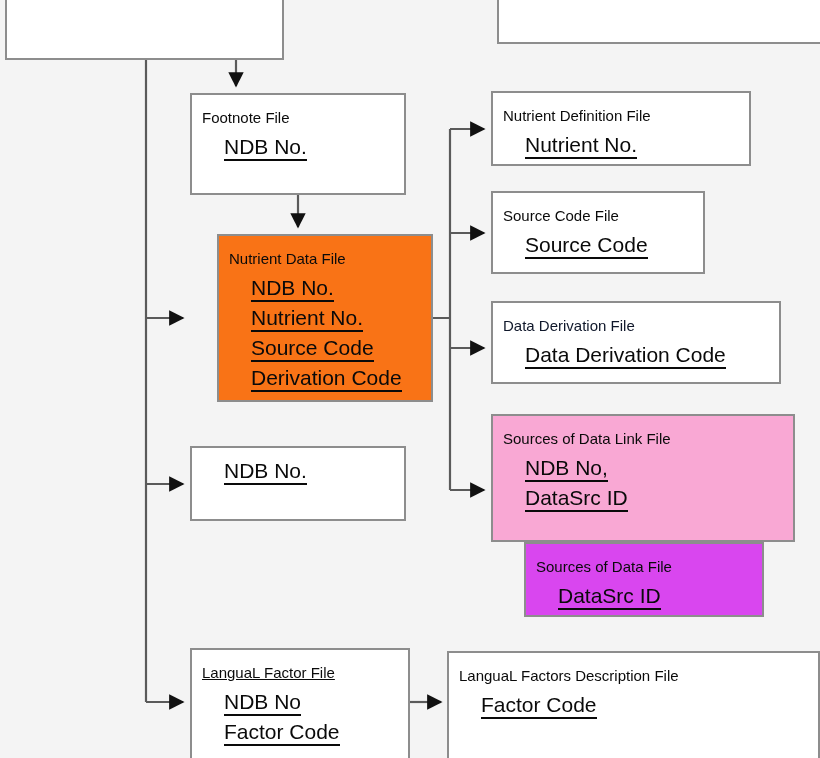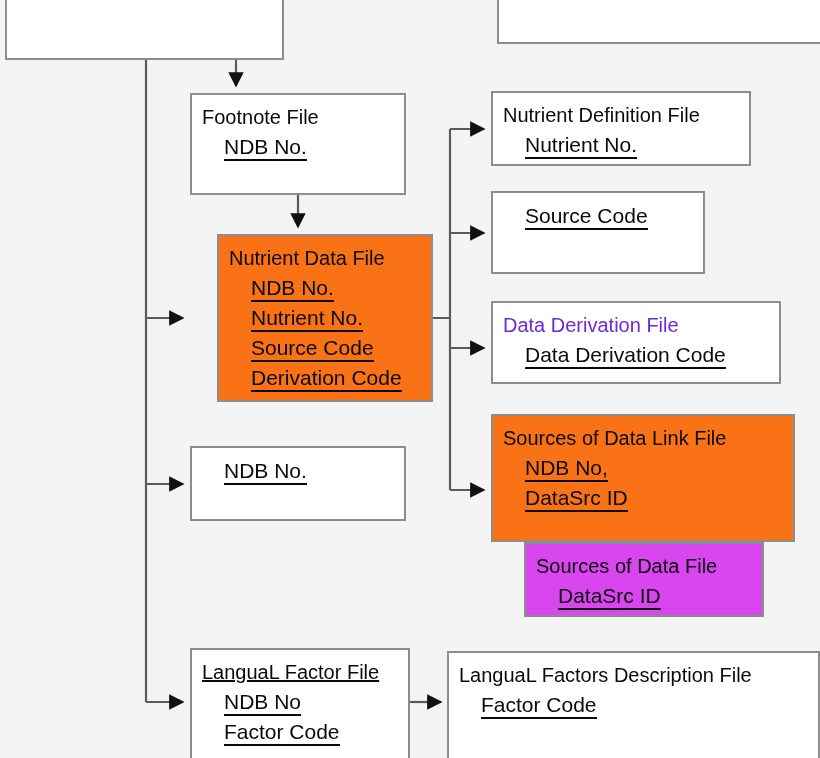--- a/index.html
+++ b/index.html
@@ -33,21 +33,21 @@
   .node.clipped-top {
     border-top: none;
   }
   .node.clipped-bottom {
     border-bottom: none;
   }
   .node-inner {
     padding: 8px 0 0 10px;
   }
   .node-title {
-    font-size: 20px;
+    font-size: 15px;
     line-height: 29px;
     color: #0a0a0a;
     white-space: nowrap;
   }
   .key-list {
     margin: 0;
     padding: 0 2px 0 22px;
     list-style: none;
   }
   .key {
@@ -147,34 +147,35 @@
     <div class="node" style="left: 491px; top: 91px; width: 260px; height: 75px; background: rgb(255, 255, 255); border-color: rgb(141, 141, 141);">
       <div class="node-inner">
         <div class="node-title" style="color: rgb(10, 10, 10);">Nutrient Definition File</div>
         <ul class="key-list">
           <li class="key"><span style="border-bottom-color: rgb(10, 10, 10);">Nutrient No.</span></li>
         </ul>
       </div>
     </div>
     <div class="node" style="left: 491px; top: 191px; width: 214px; height: 83px; background: rgb(255, 255, 255); border-color: rgb(141, 141, 141);">
       <div class="node-inner">
+        <div class="node-title" style="color: rgb(10, 10, 10);">Source Code File</div>
         <ul class="key-list">
           <li class="key"><span style="border-bottom-color: rgb(10, 10, 10);">Source Code</span></li>
         </ul>
       </div>
     </div>
     <div class="node" style="left: 491px; top: 301px; width: 290px; height: 83px; background: rgb(255, 255, 255); border-color: rgb(141, 141, 141);">
       <div class="node-inner">
-        <div class="node-title" style="color: #6d28d9;">Data Derivation File</div>
+        <div class="node-title" style="color: #0f172a;">Data Derivation File</div>
         <ul class="key-list">
           <li class="key"><span style="border-bottom-color: rgb(10, 10, 10);">Data Derivation Code</span></li>
         </ul>
       </div>
     </div>
-    <div class="node" style="left: 491px; top: 414px; width: 304px; height: 128px; background: #f97316; border-color: rgb(141, 141, 141);">
+    <div class="node" style="left: 491px; top: 414px; width: 304px; height: 128px; background: #f9a8d4; border-color: rgb(141, 141, 141);">
       <div class="node-inner">
         <div class="node-title" style="color: rgb(10, 10, 10);">Sources of Data Link File</div>
         <ul class="key-list">
           <li class="key"><span style="border-bottom-color: rgb(10, 10, 10);">NDB No,</span></li>
           <li class="key"><span style="border-bottom-color: rgb(10, 10, 10);">DataSrc ID</span></li>
         </ul>
       </div>
     </div>
     <div class="node" style="left: 524px; top: 542px; width: 240px; height: 75px; background: #d946ef; border-color: rgb(141, 141, 141);">
       <div class="node-inner">

